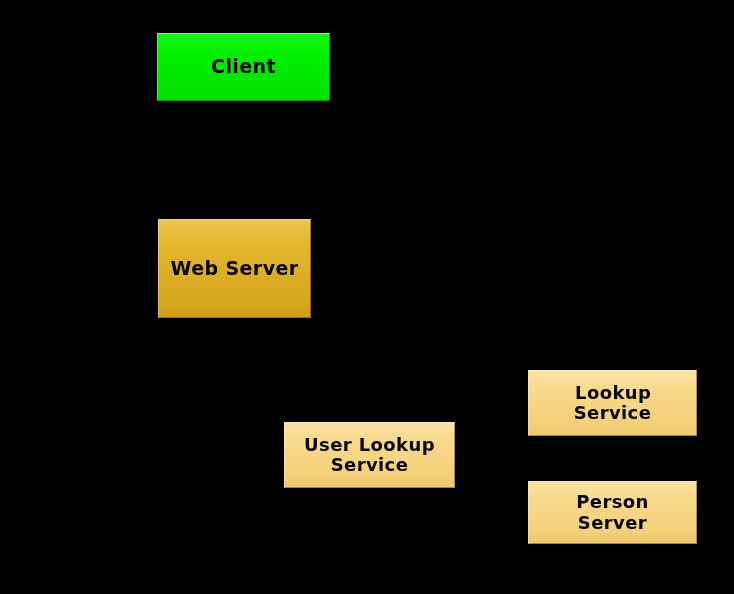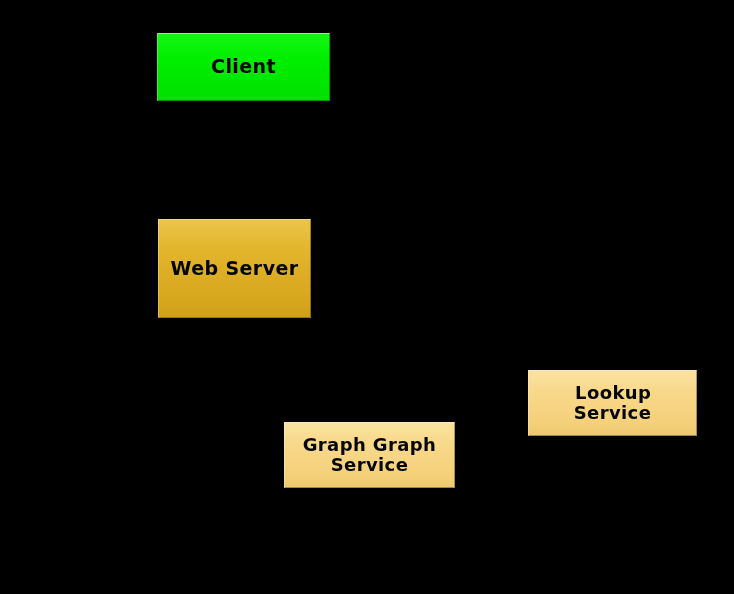--- a/index.html
+++ b/index.html
@@ -62,20 +62,24 @@
 <body>
 
 <div id="canvas" style="width: 734px; height: 594px; background: rgb(0, 0, 0);">
     <div class="node bevel fill-green" style="left: 157px; top: 33px; width: 173px; height: 68px;">
       <span class="node-label" style="font-size: 19px; color: rgb(5, 5, 5);">Client</span>
     </div>
     <div class="node bevel fill-gold" style="left: 158px; top: 219px; width: 153px; height: 99px;">
       <span class="node-label" style="font-size: 19px; color: rgb(5, 5, 5);">Web Server</span>
     </div>
     <div class="node bevel fill-tan" style="left: 284px; top: 422px; width: 171px; height: 66px;">
-      <span class="node-label" style="font-size: 18px; color: rgb(5, 5, 5);">Graph Graph
+      <span class="node-label" style="font-size: 18px; color: rgb(5, 5, 5);">User Lookup
 Service</span>
     </div>
     <div class="node bevel fill-tan" style="left: 528px; top: 370px; width: 169px; height: 66px; text-align: right;">
       <span class="node-label" style="font-size: 18px; color: rgb(5, 5, 5);">Lookup
 Service</span>
     </div>
+    <div class="node bevel fill-tan" style="left: 528px; top: 481px; width: 169px; height: 63px;">
+      <span class="node-label" style="font-size: 18px; color: rgb(5, 5, 5);">Person
+Server</span>
+    </div>
   </div>
 
 </body></html>

